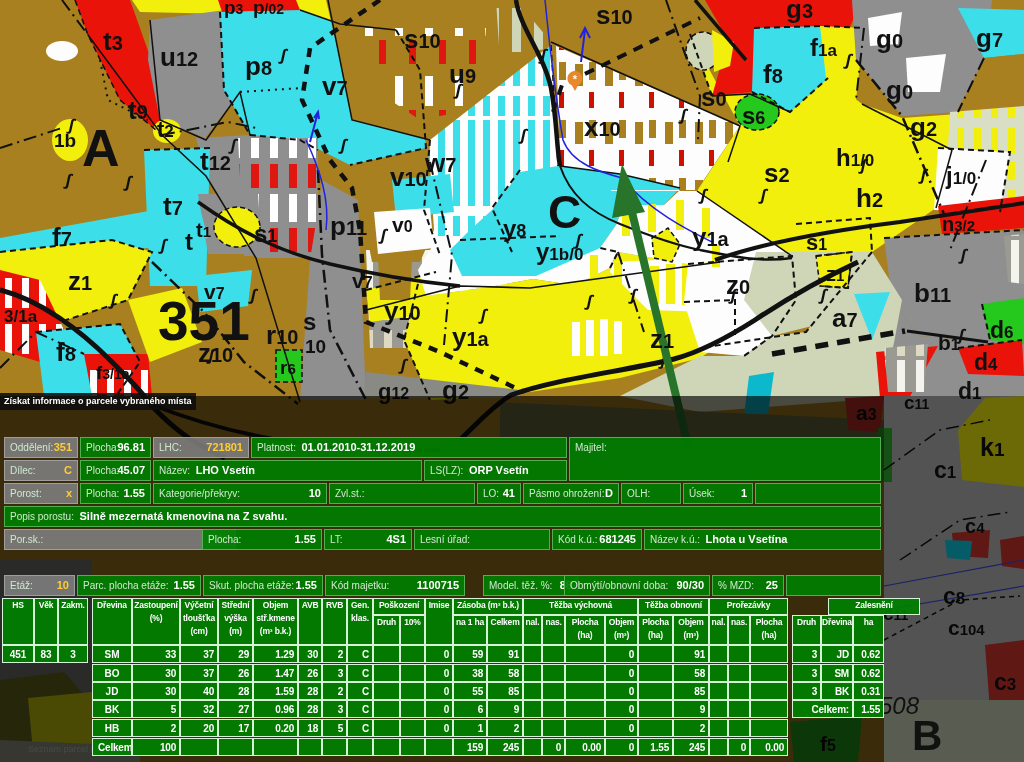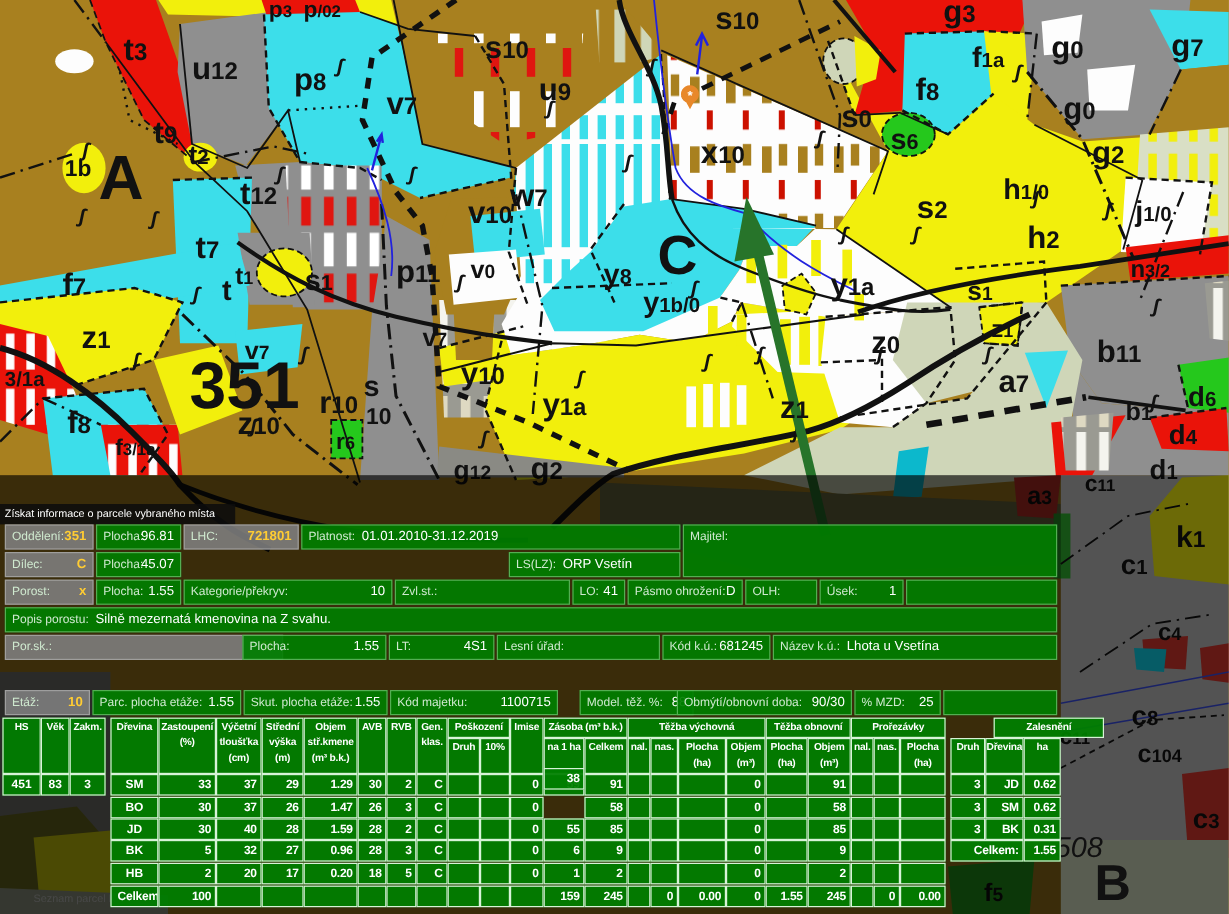--- a/index.html
+++ b/index.html
@@ -1,23 +1,23 @@
 <!DOCTYPE html>
 <html><head><meta charset="utf-8"><style>
 html,body{margin:0;padding:0}
 #stage{position:relative;width:1024px;height:762px;overflow:hidden;font-family:"Liberation Sans",sans-serif;background:#a8801f}
 #stage svg{position:absolute;left:0;top:0}
 .shade{position:absolute;left:0;top:396px;width:1024px;height:366px;background:rgba(0,0,0,0.5)}
-.tbar{position:absolute;left:0;top:420px;width:196px;height:17px;background:rgba(12,12,12,0.88);color:#fff;font-size:9px;font-weight:normal;line-height:17px;padding-left:4px;box-sizing:border-box}
+.tbar{position:absolute;left:0;top:393px;width:196px;height:17px;background:rgba(12,12,12,0.88);color:#fff;font-size:9px;font-weight:bold;line-height:17px;padding-left:4px;box-sizing:border-box}
 .c{position:absolute;white-space:nowrap;box-sizing:border-box;font-size:10px;line-height:19px;height:21px;border:1px solid rgba(150,220,150,0.55)}
 .v{position:absolute;right:5px;top:0}
 .g{background:rgba(0,126,0,0.92)}
 .y{background:rgba(128,128,128,0.88);border:1px solid rgba(200,200,200,0.5)}
 .l{color:#cfe9cf;padding-left:5px}
-.w{color:#fff;font-weight:normal;font-size:11px}
+.w{color:#fff;font-weight:bold;font-size:11px}
 .o{color:#fc3;font-weight:bold;font-size:11px}
 .tc{position:absolute;box-sizing:border-box;background:rgba(0,126,0,0.94);border:1px solid #d7f3d7;color:#fff;font-size:8.5px;letter-spacing:-0.2px;line-height:13px;font-weight:bold;text-align:center;overflow:hidden}
 .tr{text-align:right;padding-right:3px;line-height:17px;font-size:10px}
 .tc2{line-height:17px;font-size:10px;letter-spacing:0}
 .tl{text-align:left;padding-left:5px;line-height:17px;font-size:10px}
 </style></head>
 <body>
 <div id="stage">
 <svg width="1024" height="762" viewBox="0 0 1024 762">
       <defs>
@@ -367,20 +367,21 @@
 <div class="shade"></div>
 <div style="position:absolute;left:0;top:396px;width:884px;height:366px;background:rgba(0,0,0,0.3)"></div>
 <div class="tbar">Získat informace o parcele vybraného místa</div>
 <div class="c y" style="left:4px;top:437px;width:74px;height:21px"><span class="l">Oddělení:</span><span class="o v">351</span></div>
 <div class="c g" style="left:80px;top:437px;width:71px;height:21px"><span class="l">Plocha:</span><span class="w v">96.81</span></div>
 <div class="c y" style="left:153px;top:437px;width:96px;height:21px"><span class="l">LHC:</span><span class="o v">721801</span></div>
 <div class="c g" style="left:251px;top:437px;width:316px;height:21px"><span class="l">Platnost:</span>&nbsp;&nbsp;<span class="w">01.01.2010-31.12.2019</span></div>
 <div class="c g" style="left:569px;top:437px;width:312px;height:44px"><span class="l">Majitel:</span></div>
 <div class="c y" style="left:4px;top:460px;width:74px;height:21px"><span class="l">Dílec:</span><span class="o v">C</span></div>
 <div class="c g" style="left:80px;top:460px;width:71px;height:21px"><span class="l">Plocha:</span><span class="w v">45.07</span></div>
+<div class="c g" style="left:153px;top:460px;width:269px;height:21px"><span class="l">Název:</span>&nbsp;&nbsp;<span class="w">LHO Vsetín</span></div>
 <div class="c g" style="left:424px;top:460px;width:143px;height:21px"><span class="l">LS(LZ):</span>&nbsp;&nbsp;<span class="w">ORP Vsetín</span></div>
 <div class="c y" style="left:4px;top:483px;width:74px;height:21px"><span class="l">Porost:</span><span class="o v">x</span></div>
 <div class="c g" style="left:80px;top:483px;width:71px;height:21px"><span class="l">Plocha:</span><span class="w v">1.55</span></div>
 <div class="c g" style="left:153px;top:483px;width:174px;height:21px"><span class="l">Kategorie/překryv:</span><span class="w v">10</span></div>
 <div class="c g" style="left:329px;top:483px;width:146px;height:21px"><span class="l">Zvl.st.:</span></div>
 <div class="c g" style="left:477px;top:483px;width:44px;height:21px"><span class="l">LO:</span><span class="w v">41</span></div>
 <div class="c g" style="left:523px;top:483px;width:96px;height:21px"><span class="l">Pásmo ohrožení:</span><span class="w v">D</span></div>
 <div class="c g" style="left:621px;top:483px;width:60px;height:21px"><span class="l">OLH:</span></div>
 <div class="c g" style="left:683px;top:483px;width:70px;height:21px"><span class="l">Úsek:</span><span class="w v">1</span></div>
 <div class="c g" style="left:755px;top:483px;width:126px;height:21px"></div>
@@ -458,21 +459,21 @@
 <div class="tc tr" style="left:132px;top:664px;width:48px;height:18px">30</div>
 <div class="tc tr" style="left:180px;top:664px;width:38px;height:18px">37</div>
 <div class="tc tr" style="left:218px;top:664px;width:35px;height:18px">26</div>
 <div class="tc tr" style="left:253px;top:664px;width:45px;height:18px">1.47</div>
 <div class="tc tr" style="left:298px;top:664px;width:24px;height:18px">26</div>
 <div class="tc tr" style="left:322px;top:664px;width:25px;height:18px">3</div>
 <div class="tc tr" style="left:347px;top:664px;width:26px;height:18px">C</div>
 <div class="tc tr" style="left:373px;top:664px;width:27px;height:18px"></div>
 <div class="tc tr" style="left:400px;top:664px;width:25px;height:18px"></div>
 <div class="tc tr" style="left:425px;top:664px;width:28px;height:18px">0</div>
-<div class="tc tr" style="left:453px;top:640px;width:34px;height:18px">38</div>
+<div class="tc tr" style="left:453px;top:664px;width:34px;height:18px">38</div>
 <div class="tc tr" style="left:487px;top:664px;width:36px;height:18px">58</div>
 <div class="tc tr" style="left:523px;top:664px;width:19px;height:18px"></div>
 <div class="tc tr" style="left:542px;top:664px;width:23px;height:18px"></div>
 <div class="tc tr" style="left:565px;top:664px;width:40px;height:18px"></div>
 <div class="tc tr" style="left:605px;top:664px;width:33px;height:18px">0</div>
 <div class="tc tr" style="left:638px;top:664px;width:35px;height:18px"></div>
 <div class="tc tr" style="left:673px;top:664px;width:36px;height:18px">58</div>
 <div class="tc tr" style="left:709px;top:664px;width:19px;height:18px"></div>
 <div class="tc tr" style="left:728px;top:664px;width:22px;height:18px"></div>
 <div class="tc tr" style="left:750px;top:664px;width:38px;height:18px"></div>

